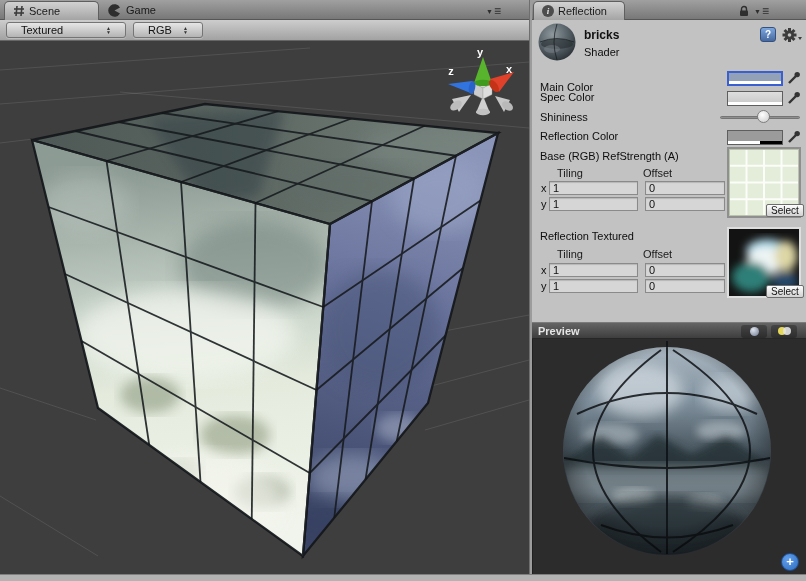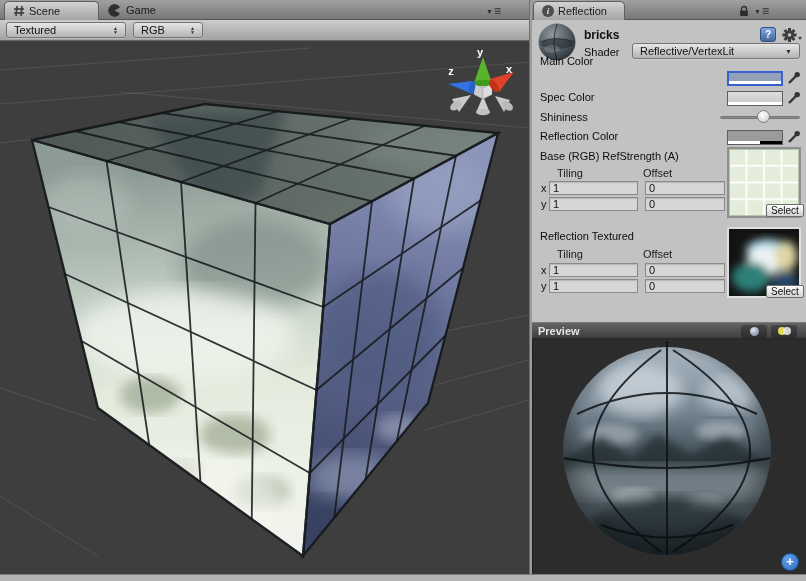--- a/index.html
+++ b/index.html
@@ -13,21 +13,21 @@
   .tab-label{font-size:11px;color:#1a1a1a;}
   .flat-tab{position:absolute;top:0;height:20px;display:flex;align-items:center;gap:5px;color:#222;}
   .panelmenu{position:absolute;display:flex;align-items:center;gap:1px;color:#2e2e2e;font-size:10px;}
   .panelmenu .tri{font-size:7px;}
   .panelmenu .bars{font-size:12px;font-weight:bold;letter-spacing:-1px;}
   
   .toolbar{position:absolute;top:20px;left:0;width:529px;height:21px;background:linear-gradient(#cdcdcd,#a2a2a2);
     border-bottom:1px solid #666;box-sizing:border-box;}
   .dropdown{position:absolute;height:16px;border:1px solid #757575;border-radius:3px;
     background:linear-gradient(#e6e6e6,#b4b4b4);display:flex;align-items:center;box-sizing:border-box;
-    font-size:11px;color:#111;padding:0 7px;justify-content:space-between;box-shadow:0 1px 0 rgba(255,255,255,.25);}
+    font-size:11px;color:#111;padding:0 14px;justify-content:space-between;box-shadow:0 1px 0 rgba(255,255,255,.25);}
   .updown{display:flex;flex-direction:column;line-height:4px;font-size:5px;color:#333;margin-left:6px;}
   .btngroup{position:absolute;top:23px;left:213px;display:flex;height:16px;border:1px solid #757575;border-radius:3px;overflow:hidden;box-shadow:0 1px 0 rgba(255,255,255,.25);}
   .tbtn{width:30px;height:16px;display:flex;align-items:center;justify-content:center;
     background:linear-gradient(#dcdcdc,#b0b0b0);border-right:1px solid #7a7a7a;box-sizing:border-box;}
   .tbtn:last-child{border-right:none;}
   .tbtn.pressed{background:linear-gradient(#f6f6f6,#e2e2e2);}
   .searchpill{position:absolute;top:23px;left:312px;width:196px;height:15px;border:1px solid #828282;border-radius:9px;
     background:linear-gradient(#cfcfcf,#bdbdbd);display:flex;align-items:center;padding:0 6px;box-sizing:border-box;gap:2px;
     box-shadow:inset 0 1px 2px rgba(0,0,0,.18);}
   .searchpill input{border:none;background:transparent;outline:none;font-size:11px;color:#555;width:150px;font-family:inherit;}
@@ -332,26 +332,22 @@
           <rect x="-1.5" y="-7" width="3" height="14" transform="rotate(45)"></rect>
           <rect x="-1.5" y="-7" width="3" height="14" transform="rotate(90)"></rect>
           <rect x="-1.5" y="-7" width="3" height="14" transform="rotate(135)"></rect>
         </g>
         <circle r="4.6"></circle>
         <circle r="1.8" fill="#c2c2c2"></circle>
       </g>
       <polygon points="16,10 20,10 18,13" fill="#3c3c3c"></polygon>
     </svg>
     <div class="ilabel" style="left:52px;top:46px;">Shader</div>
-    <div class="dropdown" style="left:100px;top:43px;width:168px;height:16px;">
-      <span>Reflective/VertexLit</span>
-      <span style="font-size:7px;color:#333;">▼</span>
-    </div>
-
-    <div class="ilabel" style="left:8px;top:55px;">Main Color</div>
+
+    <div class="ilabel" style="left:8px;top:81px;">Main Color</div>
     <div class="swatch" style="top:71px;background:#93a1b8;border:2px solid #3a5fd0;">
         <div class="alpha"></div>
       </div>
     <svg class="eyedrop" style="top:71px;" width="14" height="14">
       <line x1="2" y1="12" x2="9" y2="5" stroke="#333" stroke-width="2.4"></line>
         <circle cx="10.2" cy="3.6" r="2.7" fill="#333"></circle>
     </svg>
 
     <div class="ilabel" style="left:8px;top:91px;">Spec Color</div>
     <div class="swatch" style="top:91px;background:linear-gradient(#dedede,#c6c6c6);">

